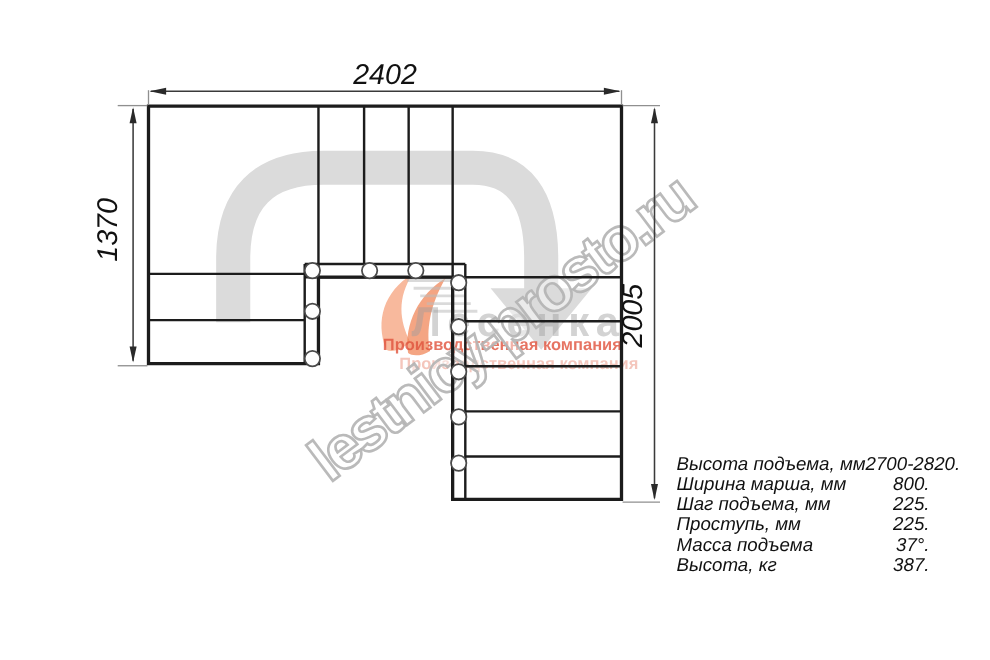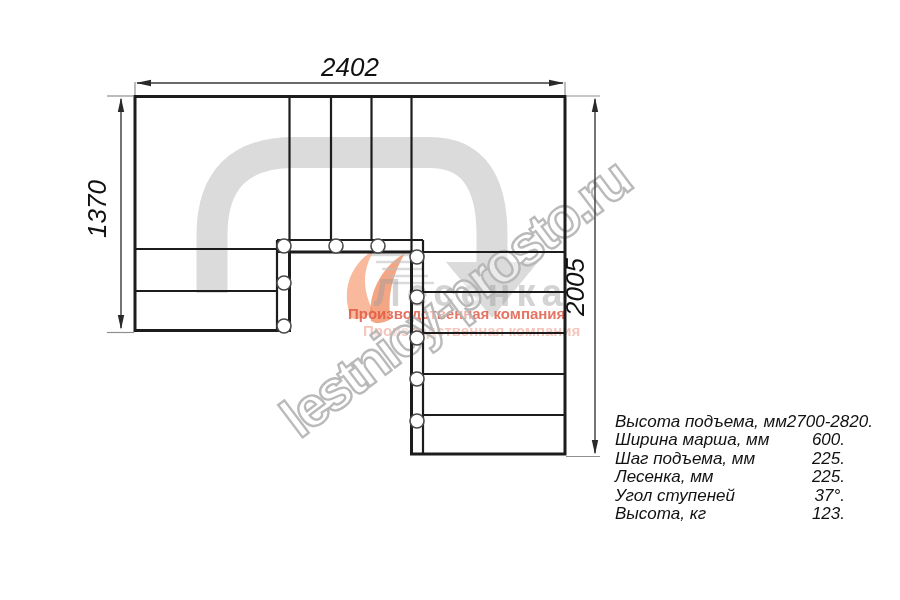--- a/index.html
+++ b/index.html
@@ -145,33 +145,33 @@
     </g>
   </svg>
 
   <div class="specs">
     <div class="spec-row">
       <span class="spec-label">Высота подъема, мм</span>
       <span class="spec-value">2700-2820.</span>
     </div>
     <div class="spec-row">
       <span class="spec-label">Ширина марша, мм</span>
-      <span class="spec-value">600.</span>
+      <span class="spec-value">800.</span>
     </div>
     <div class="spec-row">
       <span class="spec-label">Шаг подъема, мм</span>
       <span class="spec-value">225.</span>
     </div>
     <div class="spec-row">
-      <span class="spec-label">Лесенка, мм</span>
+      <span class="spec-label">Проступь, мм</span>
       <span class="spec-value">225.</span>
     </div>
     <div class="spec-row">
-      <span class="spec-label">Угол ступеней</span>
+      <span class="spec-label">Масса подъема</span>
       <span class="spec-value">37°.</span>
     </div>
     <div class="spec-row">
       <span class="spec-label">Высота, кг</span>
-      <span class="spec-value">123.</span>
+      <span class="spec-value">387.</span>
     </div>
   </div>
 
 </div>
 
 </body></html>

